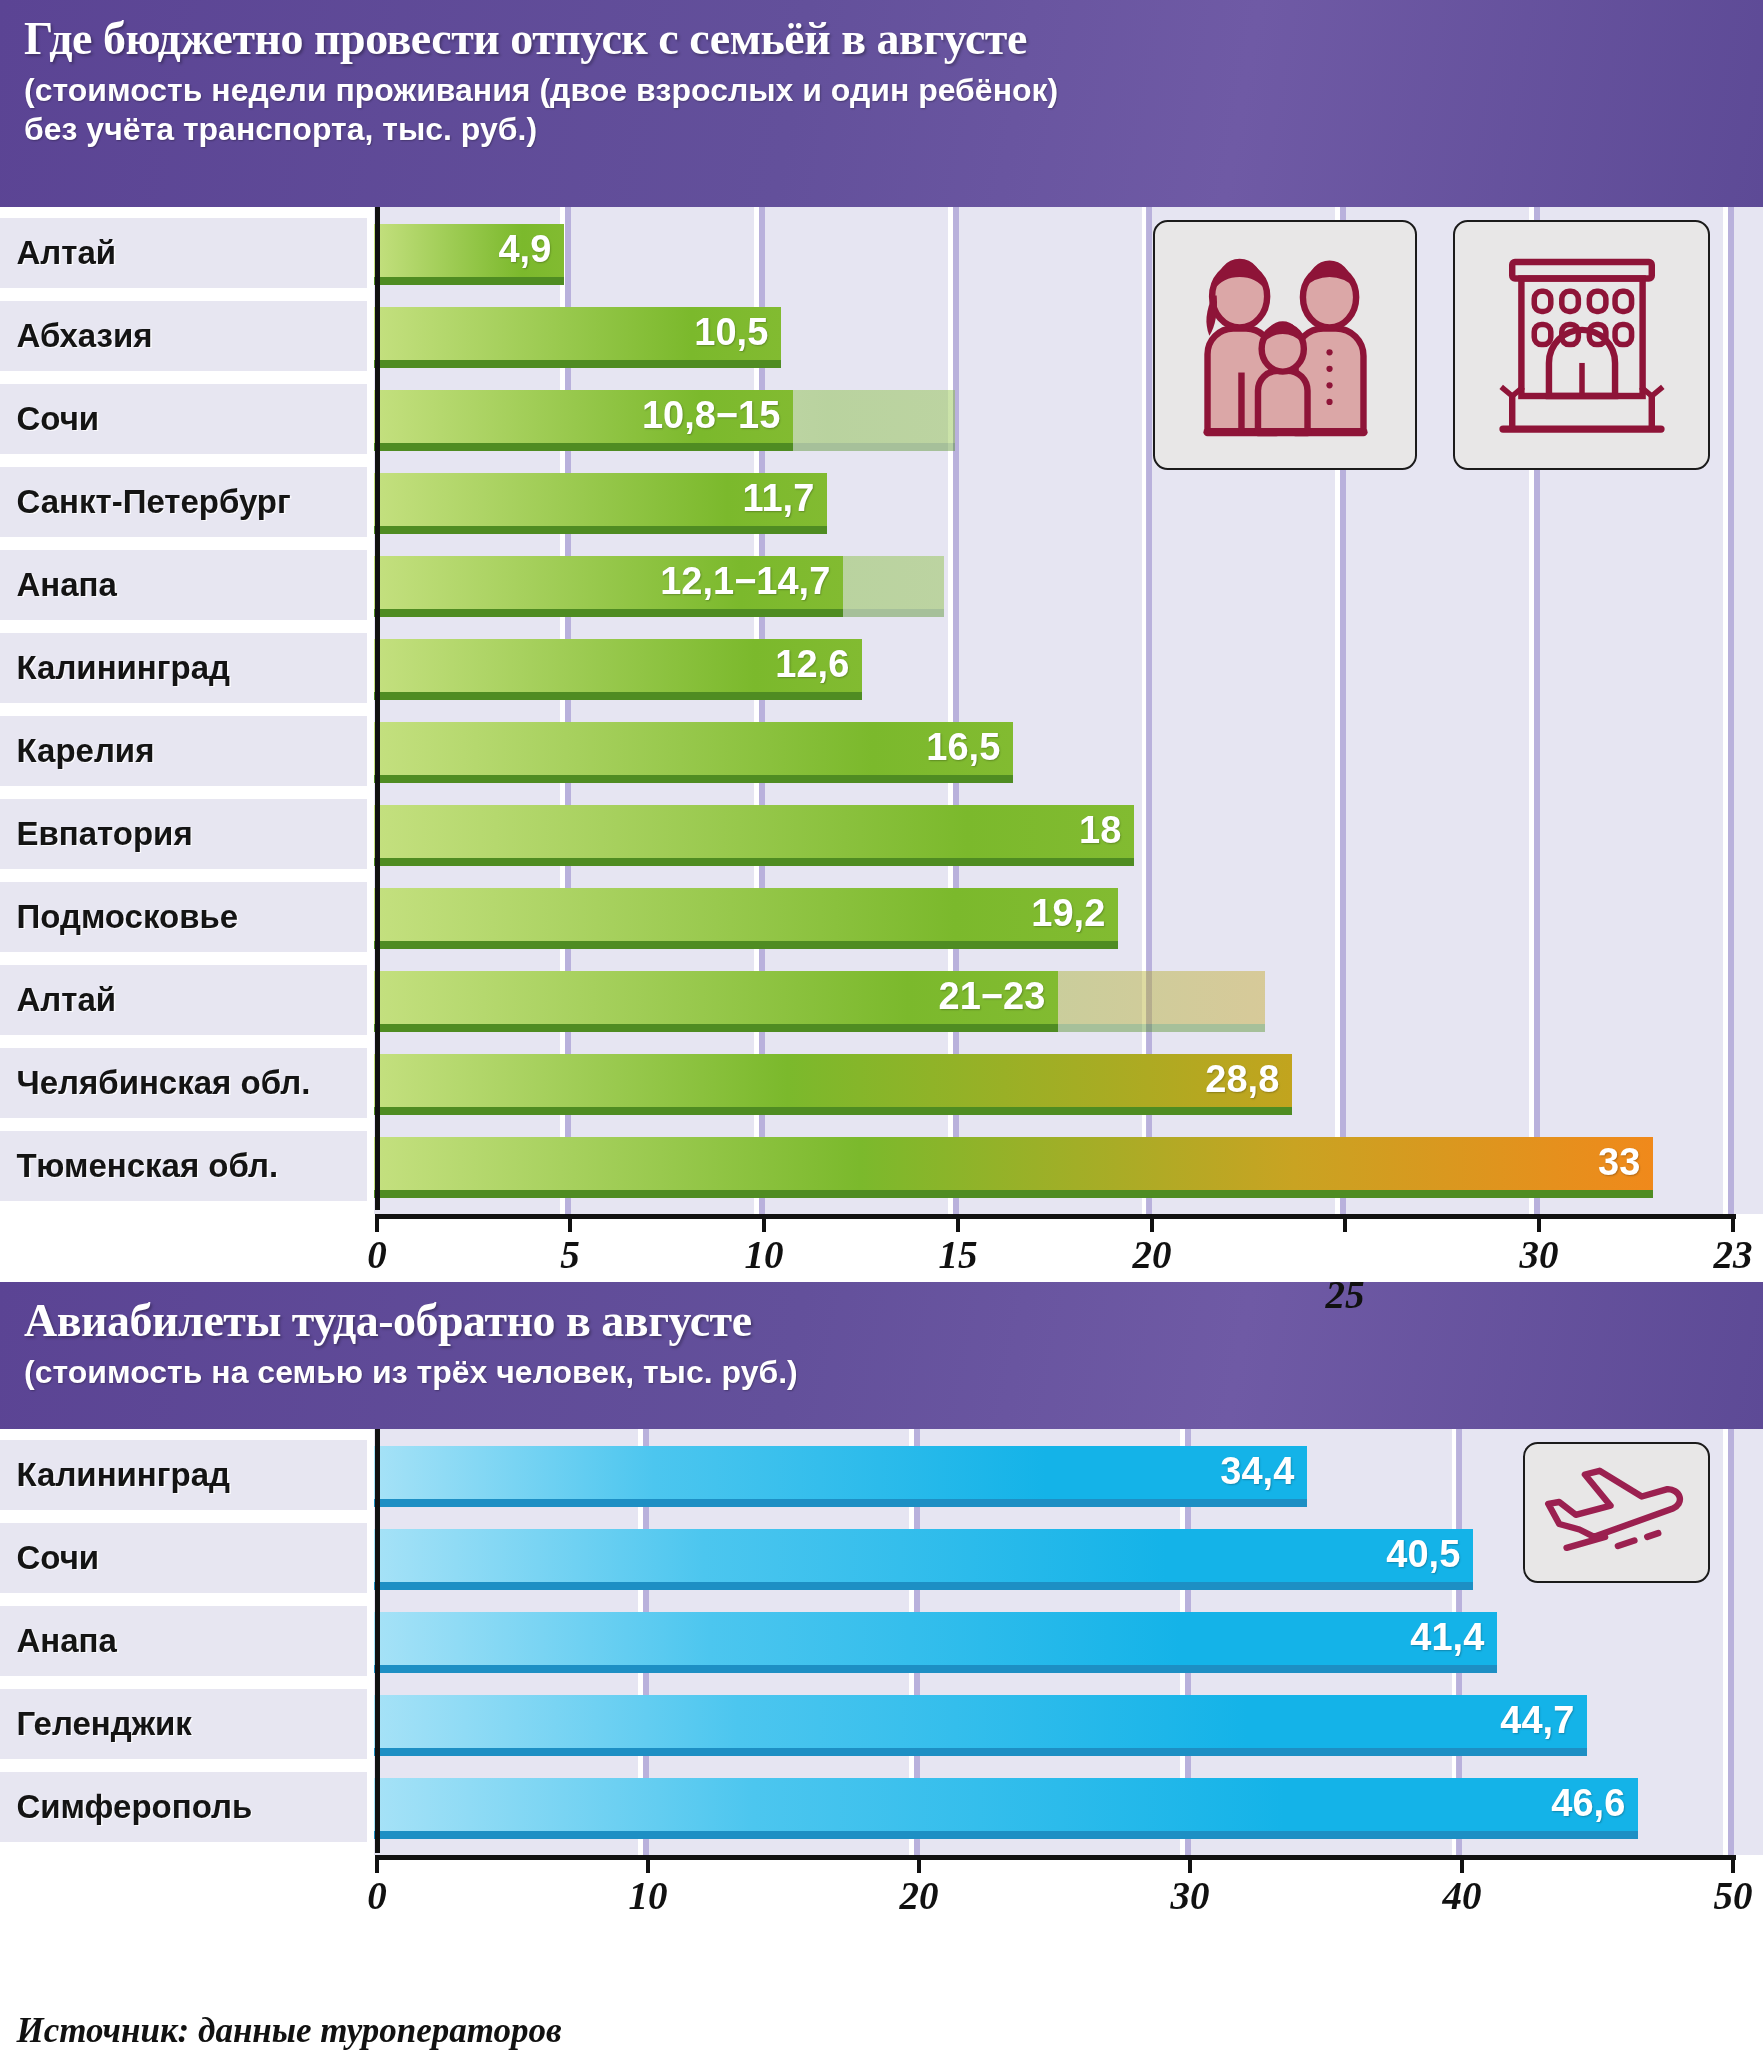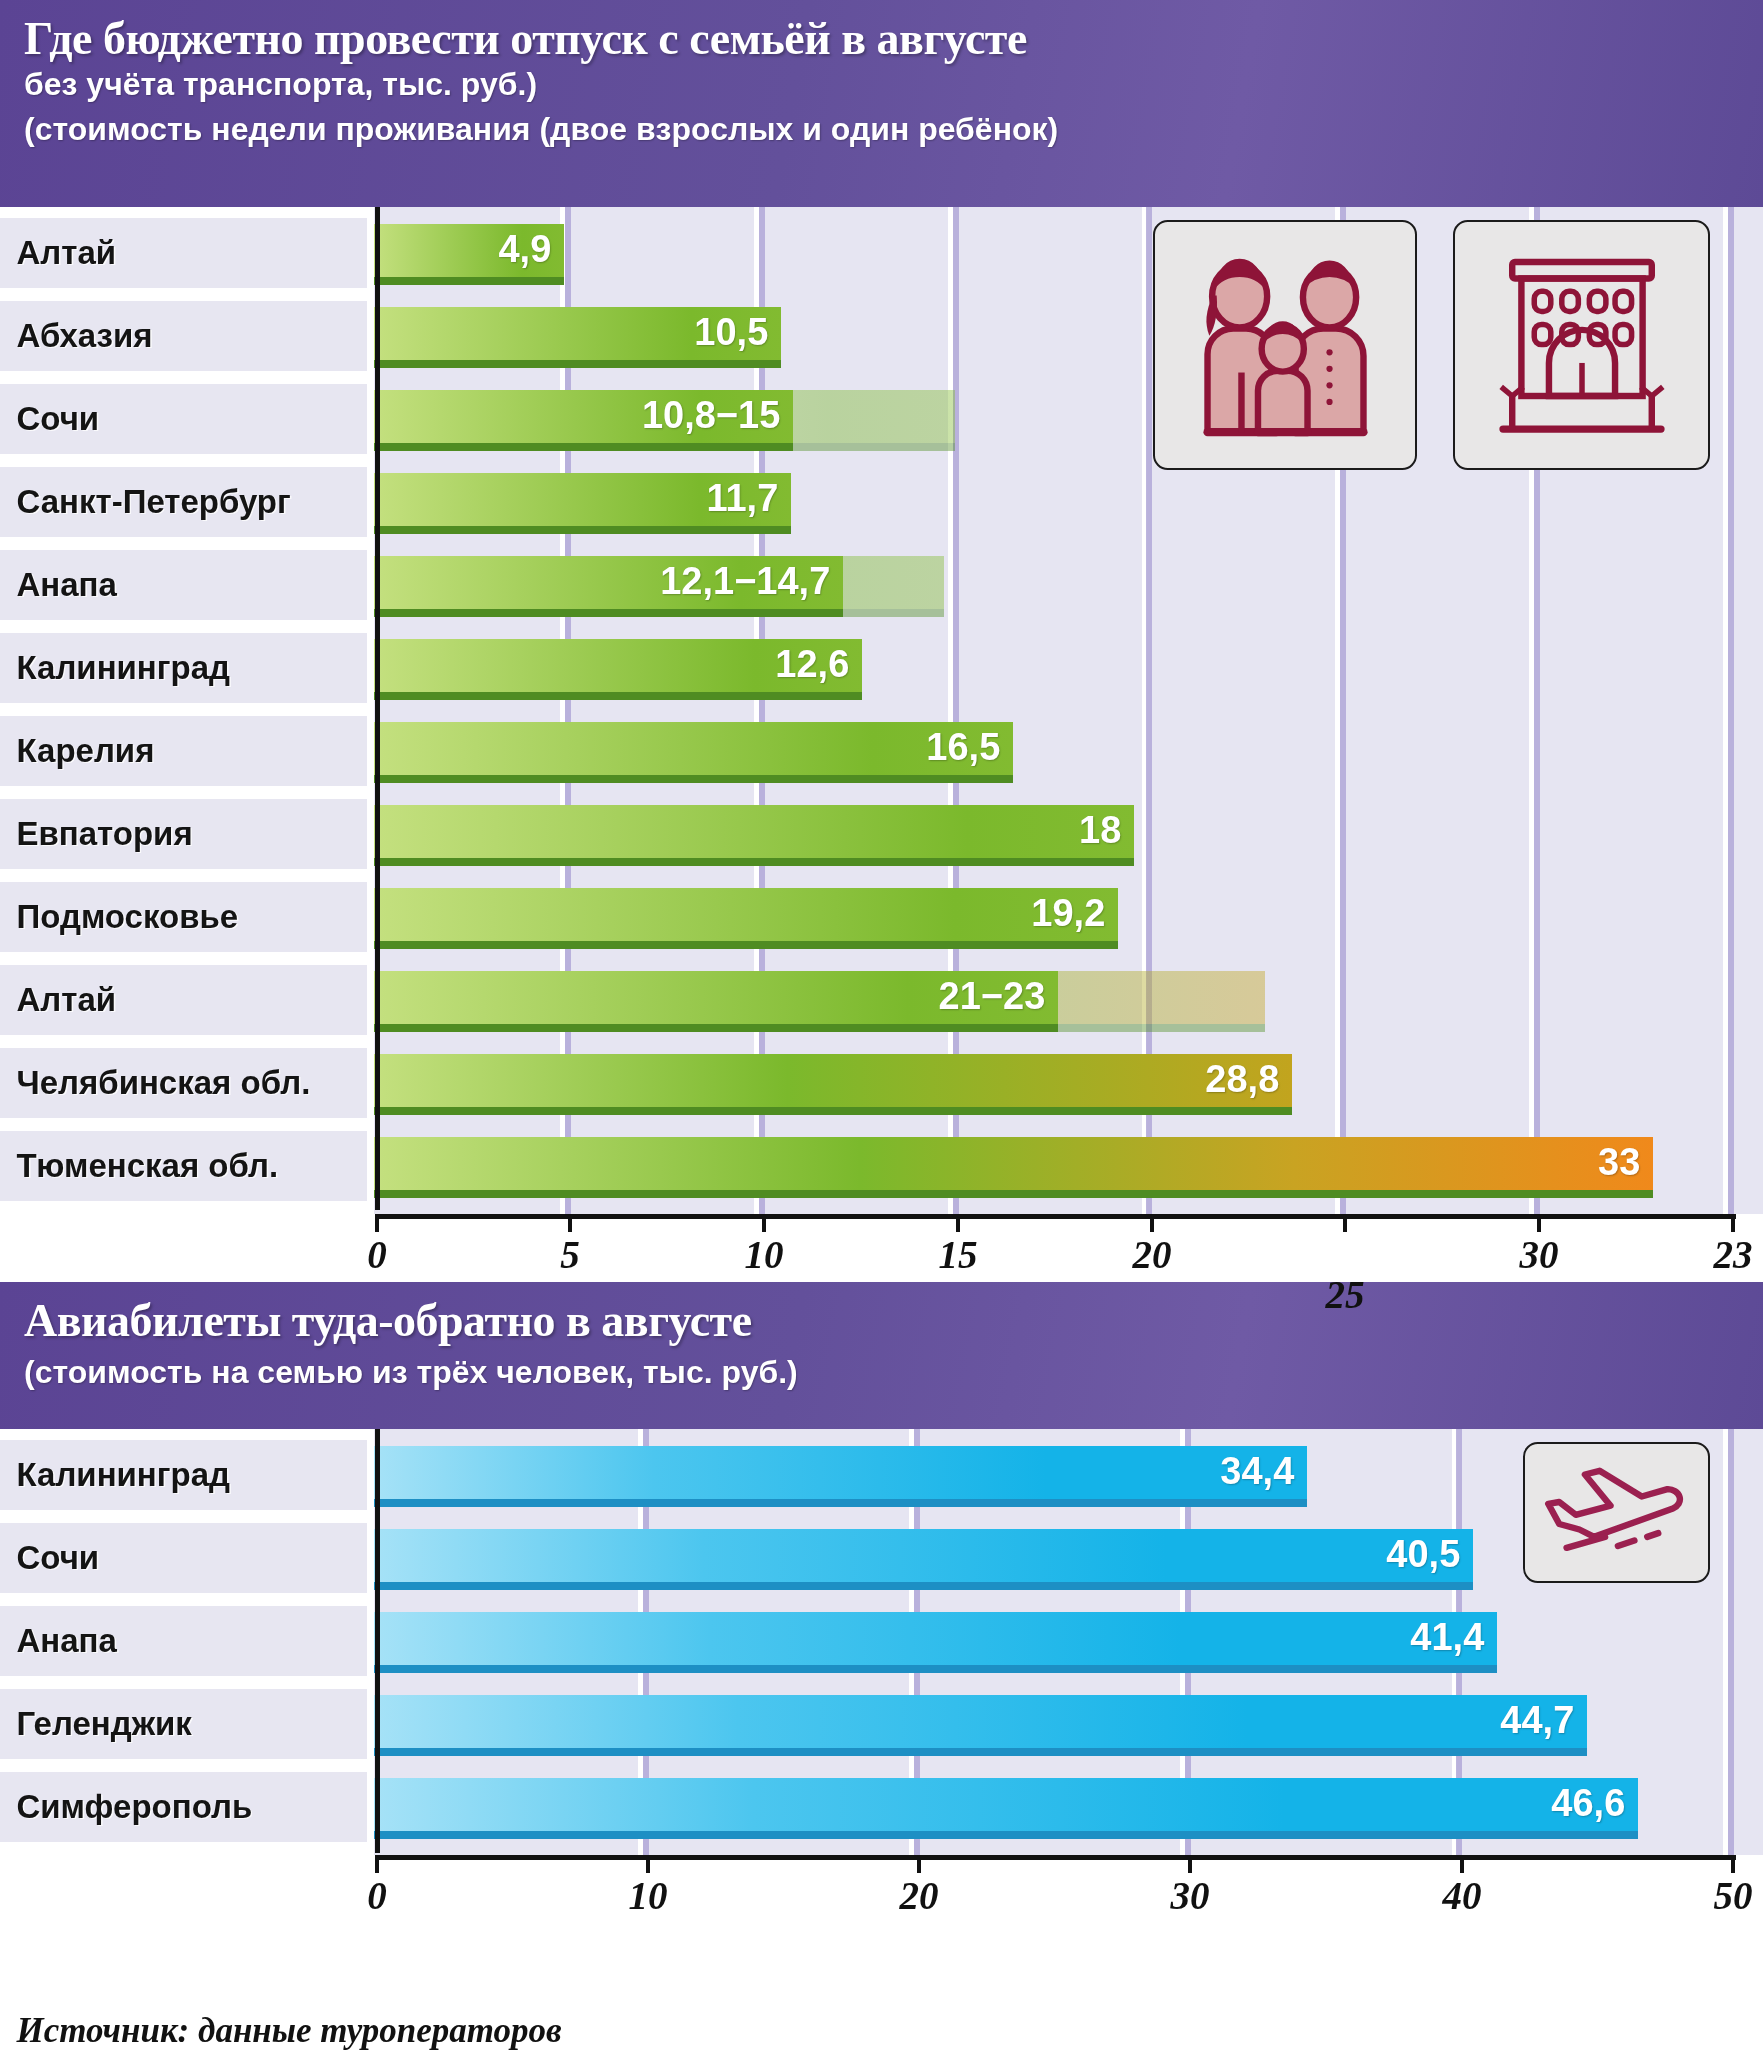--- a/index.html
+++ b/index.html
@@ -209,22 +209,22 @@
     color: #111111;
   }
 </style>
 </head>
 <body>
 
 <div id="page">
 
   <div class="hdr" style="height:207px;">
     <div class="hdr-title">Где бюджетно провести отпуск с семьёй в августе</div>
+    <div class="hdr-sub">(стоимость недели проживания (двое взрослых и один ребёнок)</div>
     <div class="hdr-sub" style="margin-top:-1.8px;">без учёта транспорта, тыс. руб.)</div>
-    <div class="hdr-sub">(стоимость недели проживания (двое взрослых и один ребёнок)</div>
   </div>
 
   <div class="chart">
     <div class="rows" id="rows1">
         <div class="rowsep" style="height: 11px;">
           <div class="sl"></div>
           <div class="sg"></div>
           <div class="sp">
             <div class="plotbg"></div>
             <div class="gridwhite" style="left: 186px;"></div>
@@ -408,21 +408,21 @@
             <div class="gridwhite" style="left: 574px;"></div>
             <div class="grid" style="left: 579px;"></div>
             <div class="gridwhite" style="left: 768px;"></div>
             <div class="grid" style="left: 772px;"></div>
             <div class="gridwhite" style="left: 961px;"></div>
             <div class="grid" style="left: 966px;"></div>
             <div class="gridwhite" style="left: 1155px;"></div>
             <div class="grid" style="left: 1160px;"></div>
             <div class="gridwhite" style="left: 1349px;"></div>
             <div class="grid" style="left: 1354px;"></div>
-            <div class="bar" style="width: 417px;">
+            <div class="bar" style="width: 453px;">
               <div class="fill" style="background: linear-gradient(to right, rgb(196, 224, 127) 0%, rgb(123, 185, 44) 78%, rgb(130, 187, 49) 100%);"></div>
               <div class="shadow"></div>
               <div class="val">11,7</div>
             </div>
           </div>
         </div>
         <div class="rowsep" style="height: 13px;">
           <div class="sl"></div>
           <div class="sg"></div>
           <div class="sp">

